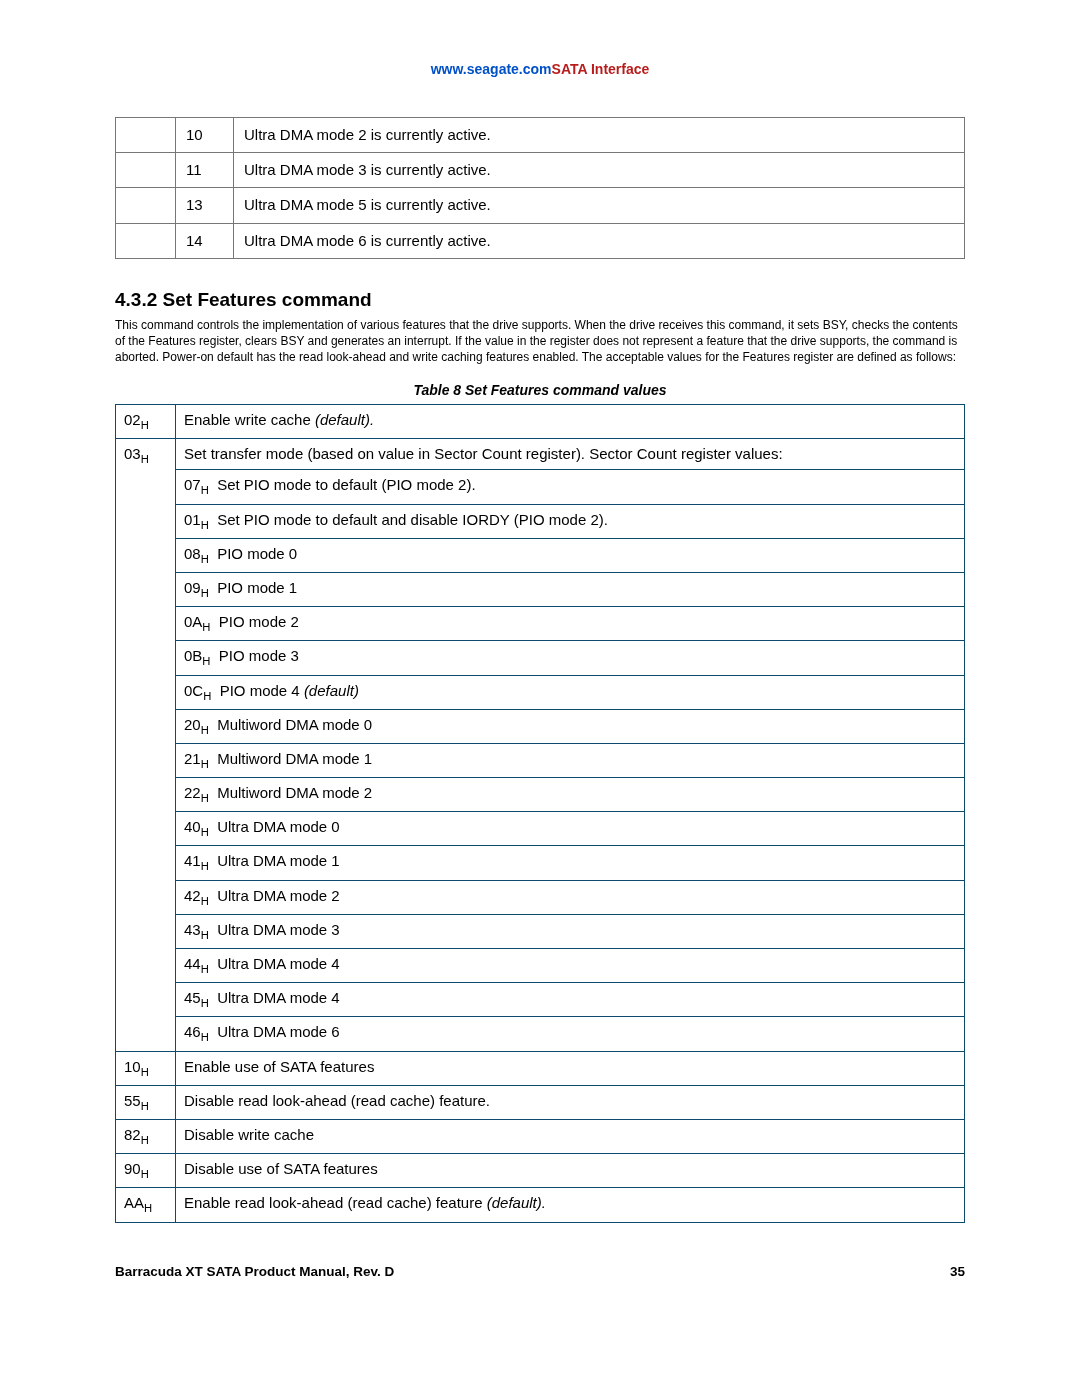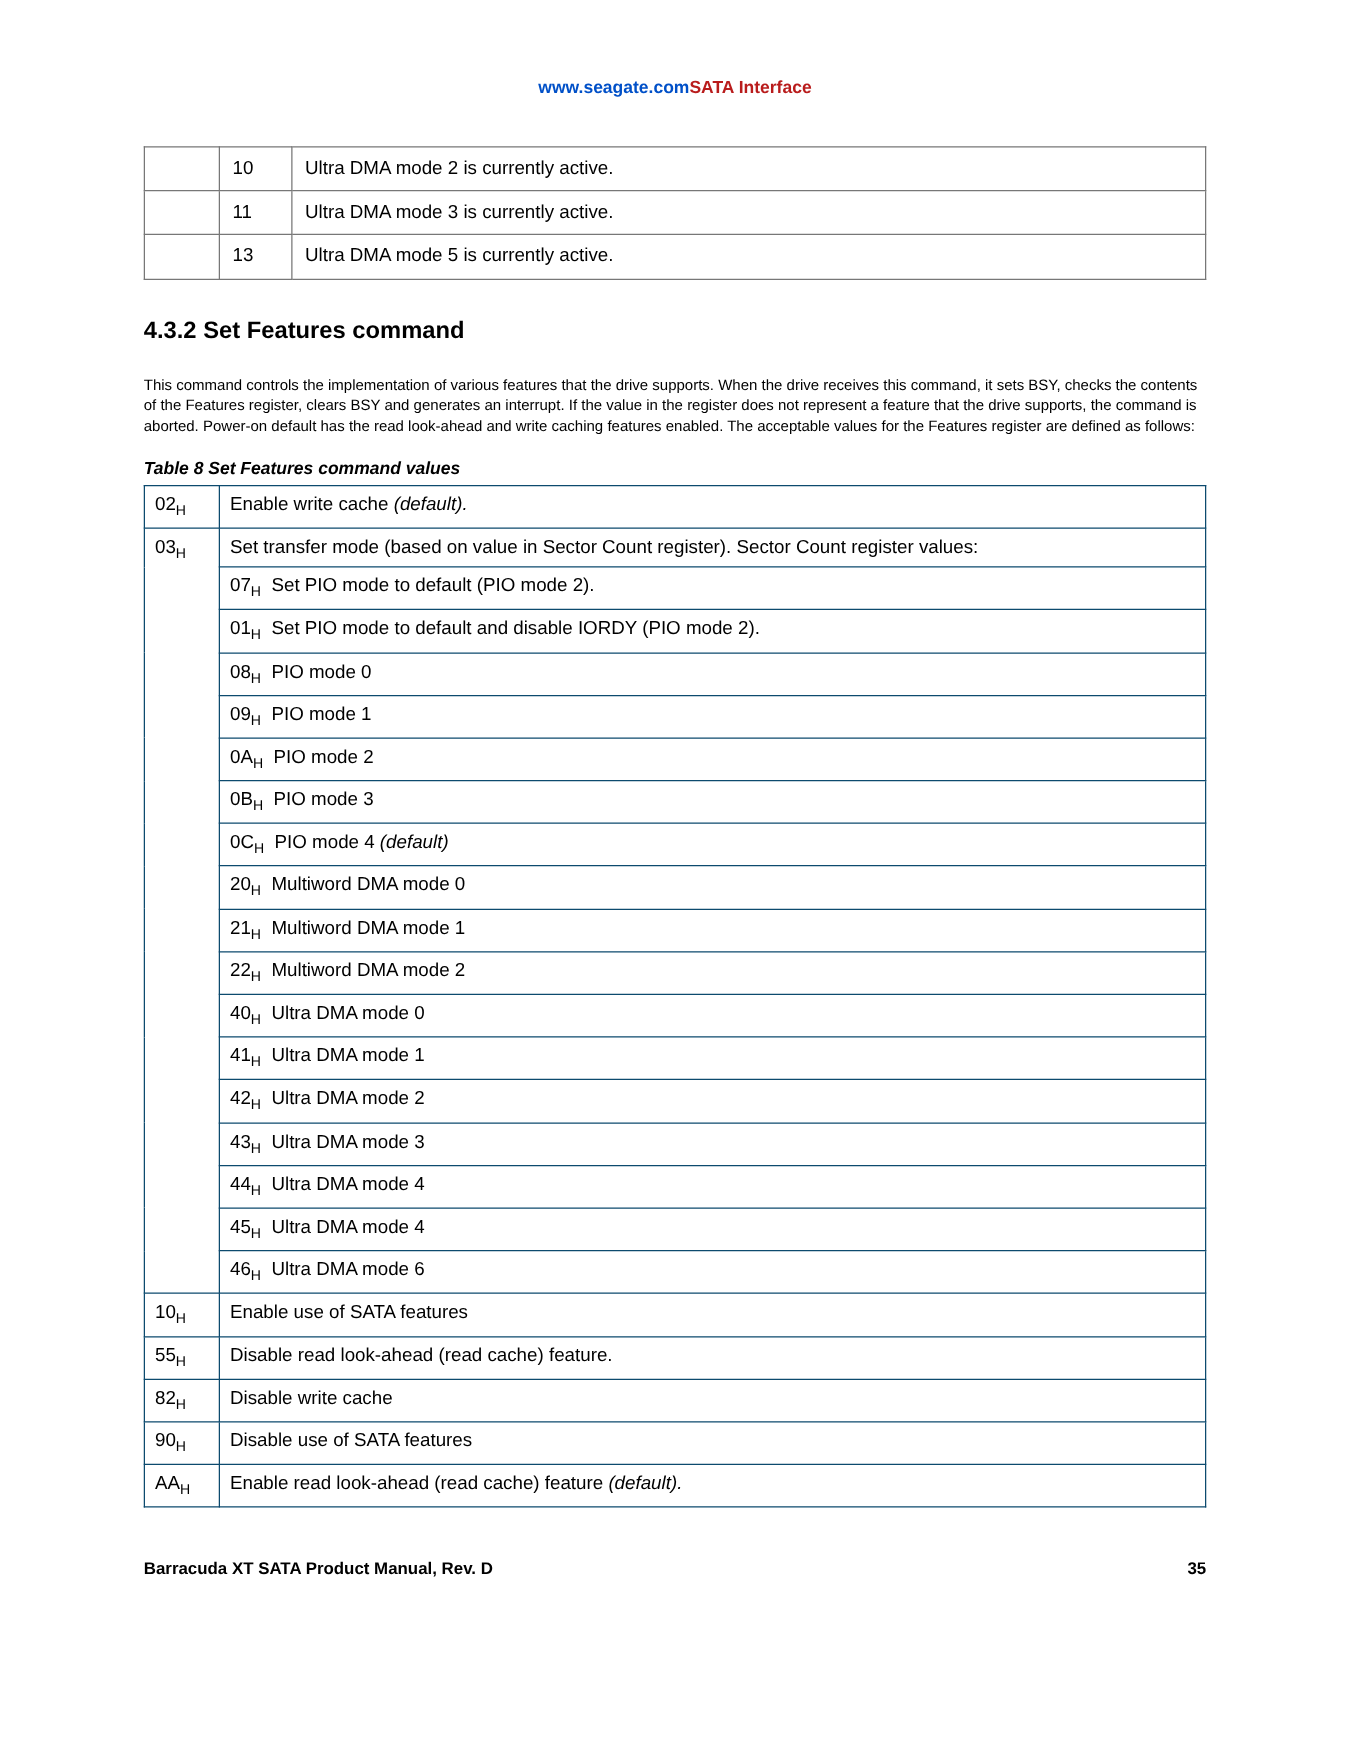--- a/index.html
+++ b/index.html
@@ -30,31 +30,32 @@
   table.top-table td {
     border: 1px solid #777;
     padding: 7px 10px;
     font-size: 15px;
   }
   table.top-table td.col-empty { width: 60px; }
   table.top-table td.col-num   { width: 58px; }
   .section-heading {
     font-size: 19px;
     font-weight: bold;
-    margin-bottom: 23px;
+    margin-bottom: 4px;
   }
   .body-para {
     font-size: 12px;
     margin-bottom: 16px;
   }
   .table-caption {
     font-size: 14px;
     font-weight: bold;
     font-style: italic;
     margin-bottom: 4px;
+    text-align: center;
   }
   table.features {
     width: 100%;
     border-collapse: collapse;
   }
   table.features td {
     border: 1px solid #0c4a6e;
     padding: 5px 8px;
     font-size: 15px;
     vertical-align: top;
@@ -88,20 +89,25 @@
   <tr>
     <td class="col-empty"></td>
     <td class="col-num">11</td>
     <td>Ultra DMA mode 3 is currently active.</td>
   </tr>
   <tr>
     <td class="col-empty"></td>
     <td class="col-num">13</td>
     <td>Ultra DMA mode 5 is currently active.</td>
   </tr>
+  <tr>
+    <td class="col-empty"></td>
+    <td class="col-num">14</td>
+    <td>Ultra DMA mode 6 is currently active.</td>
+  </tr>
 </tbody>
   </table>
 
 <div class="section-heading">4.3.2  Set Features command</div>
 <p class="body-para">This command controls the implementation of various features that the drive supports. When the drive receives this command, it sets BSY, checks the contents of the Features register, clears BSY and generates an interrupt. If the value in the register does not represent a feature that the drive supports, the command is aborted. Power-on default has the read look-ahead and write caching features enabled. The acceptable values for the Features register are defined as follows:</p>
 
 <div class="table-caption">Table 8   Set Features command values</div>
 
 <table class="features">
 

